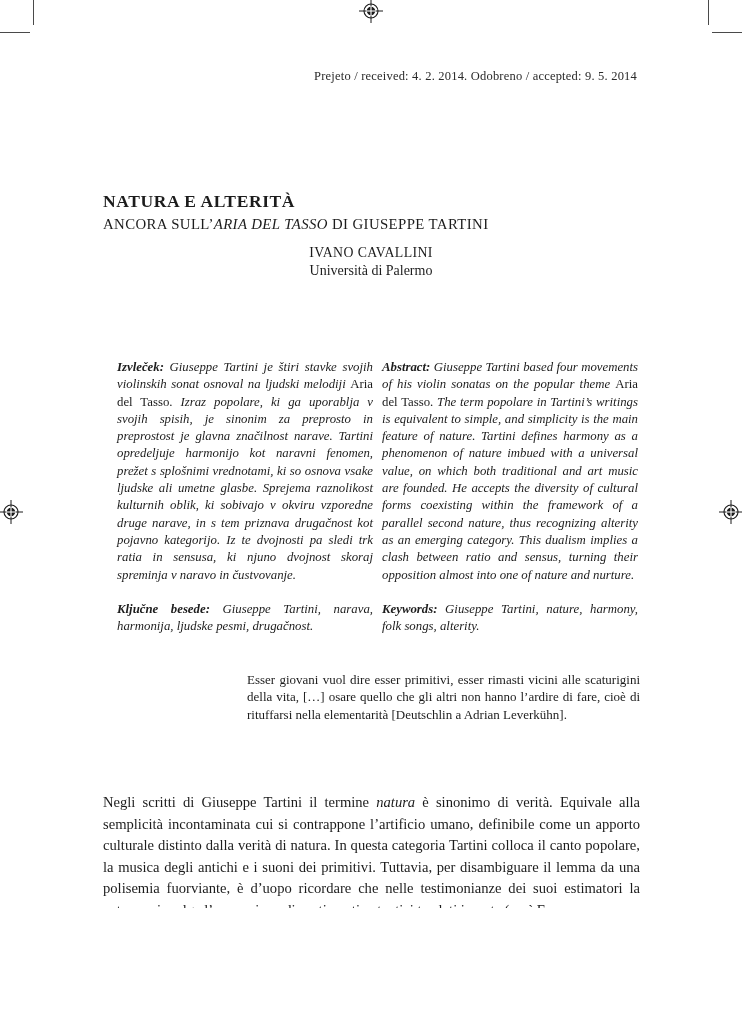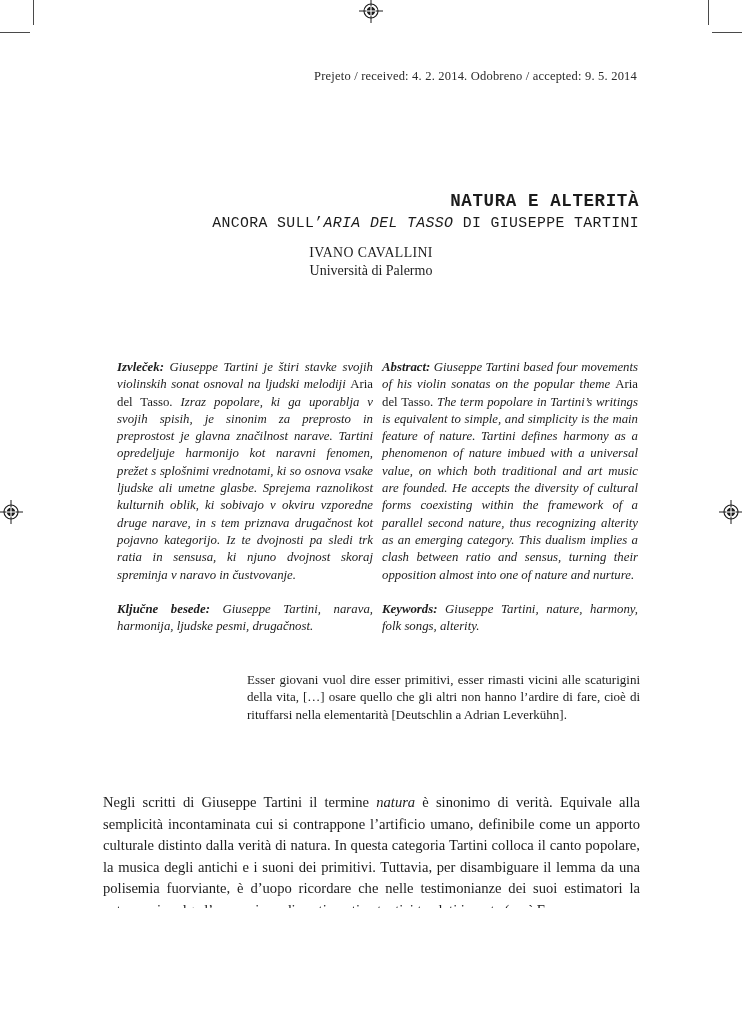--- a/index.html
+++ b/index.html
@@ -30,22 +30,21 @@
     text-align: right;
     font-size: 12.5px;
     color: #2a2a2a;
     letter-spacing: 0.2px;
   }
 
   
   .heading {
     position: absolute;
     left: 103px; top: 191px; width: 536px;
-    text-align: right;
-    font-family: Liberation Mono, monospace;
+    text-align: left;
   }
   .title {
     font-size: 17.5px;
     font-weight: bold;
     letter-spacing: 0.6px;
   }
   .subtitle {
     margin-top: 4px;
     font-size: 14.8px;
     letter-spacing: 0.4px;

